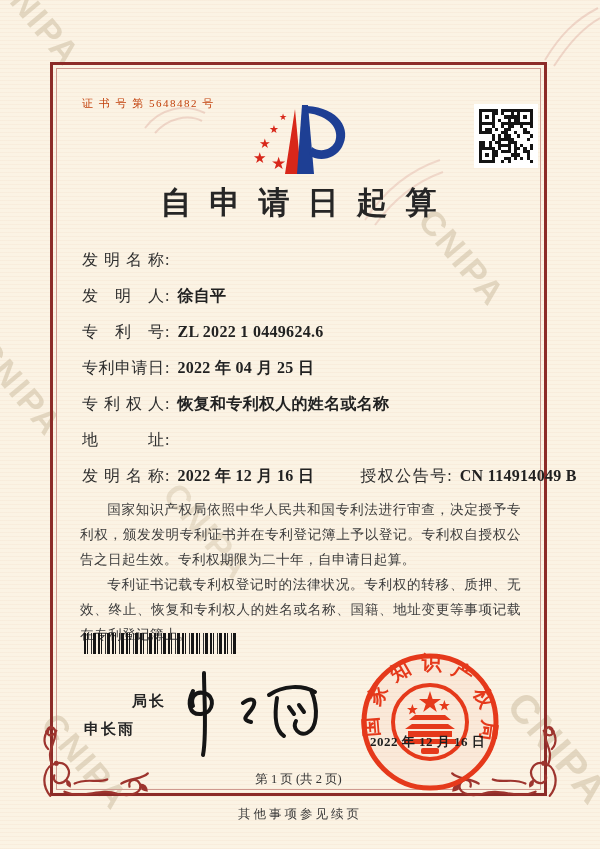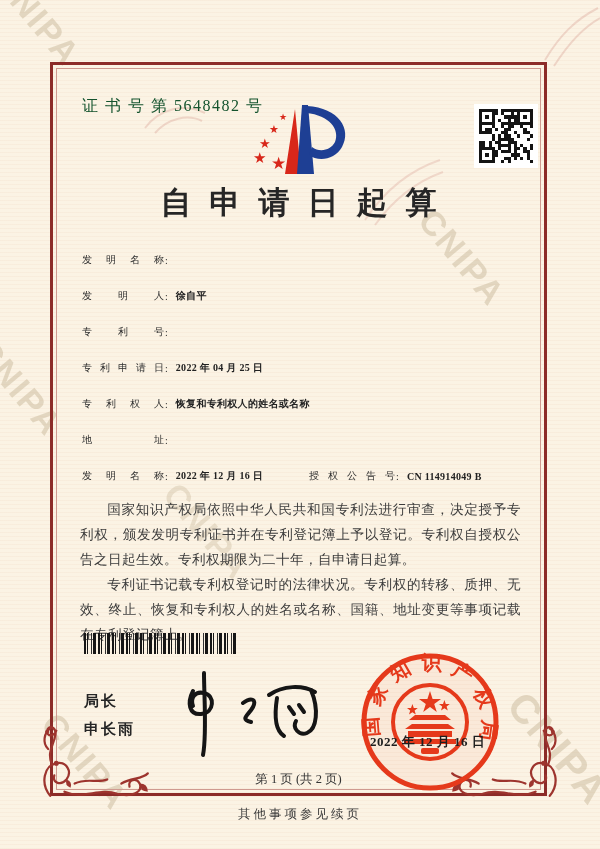--- a/index.html
+++ b/index.html
@@ -16,51 +16,51 @@
   .curl{position:absolute;pointer-events:none;opacity:.5;}
   
   .frame{position:absolute;left:50px;top:62px;width:497px;height:734px;
          border:3px solid #8c2b28;box-sizing:border-box;}
   .frame-inner{position:absolute;left:3px;top:3px;right:3px;bottom:3px;
                border:1px solid #cf9a90;}
   .flourish{position:absolute;width:122px;height:102px;}
   .flourish.left{left:38px;top:698px;}
   .flourish.right{left:440px;top:698px;transform:scaleX(-1);}
   
-  .cert-no{position:absolute;left:82px;top:96px;font-size:16px;letter-spacing:1.5px;color:#14532d;}
+  .cert-no{position:absolute;left:82px;top:96px;font-size:11px;letter-spacing:1.5px;color:#c2410c;}
   .logo{position:absolute;left:233px;top:101px;width:138px;height:78px;}
   .logo .star{position:absolute;color:#d8271a;line-height:1;}
   .qr{position:absolute;left:474px;top:104px;width:64px;height:64px;background:#fff;
       display:flex;align-items:center;justify-content:center;}
   #qr-grid{display:grid;grid-template-rows:repeat(17,1fr);grid-template-columns:repeat(17,1fr);
            width:54px;height:54px;background:#fff;}
   #qr-grid div{background:#141414;}
   .title{position:absolute;left:50px;top:182px;width:497px;text-align:center;
          font-size:31px;font-weight:700;letter-spacing:18px;text-indent:18px;color:#262626;}
   
-  .fields{position:absolute;left:82px;top:249px;width:438px;font-size:10px;}
+  .fields{position:absolute;left:82px;top:249px;width:438px;font-size:16px;}
   .f-row{height:22px;margin-bottom:14px;white-space:nowrap;display:flex;align-items:center;}
   .f-label{display:inline-block;width:82px;text-align:justify;text-align-last:justify;
            color:#2e2e2e;flex:0 0 82px;}
   .f-colon{margin:0 2px 0 1px;color:#2e2e2e;}
   .f-value{font-weight:700;color:#222;margin-left:6px;letter-spacing:0.3px;}
   .f-group2{margin-left:46px;display:flex;align-items:center;}
   
   .paras{position:absolute;left:80px;top:497px;width:441px;font-size:13.6px;
          line-height:25px;text-align:justify;color:#3c3c3c;letter-spacing:0.4px;}
   .paras p{margin:0;text-indent:2em;}
   
   .barcode{position:absolute;left:84px;top:633px;width:154px;height:21px;
     background:repeating-linear-gradient(90deg,#161616 0 2px,rgba(0,0,0,0) 2px 3px,
       #161616 3px 4px,rgba(0,0,0,0) 4px 7px,#303030 7px 8px,rgba(0,0,0,0) 8px 9px,
       #161616 9px 12px,rgba(0,0,0,0) 12px 14px);}
   
   .signer{position:absolute;left:84px;font-size:15px;font-weight:600;color:#262626;
           font-family:"Liberation Sans","DejaVu Sans",sans-serif;letter-spacing:2px;}
-  .signer.t{top:692px;} .signer.n{top:720px;}
+  .signer.t{top:692px;margin-left:48px;} .signer.n{top:720px;}
   .sig{position:absolute;left:163px;top:665px;width:165px;height:98px;}
   
   .seal{position:absolute;left:355px;top:647px;width:150px;height:150px;}
   .seal-date{position:absolute;left:370px;top:733px;width:132px;font-size:13px;
              font-weight:700;color:#1e1e1e;letter-spacing:0.5px;z-index:5;white-space:nowrap;}
   
   .page-info{position:absolute;left:50px;top:771px;width:497px;text-align:center;
              font-size:12.5px;color:#333;}
   .cont-note{position:absolute;left:0;top:806px;width:600px;text-align:center;
              font-size:12.5px;color:#3a3a3a;letter-spacing:3px;}
@@ -302,20 +302,21 @@
       <span class="f-colon">:</span>
   </div>
   <div class="f-row">
     <span class="f-label">发明人</span>
       <span class="f-colon">:</span>
     <span class="f-value">徐自平</span>
   </div>
   <div class="f-row">
     <span class="f-label">专利号</span>
       <span class="f-colon">:</span>
+    <span class="f-value">ZL 2022 1 0449624.6</span>
   </div>
   <div class="f-row">
     <span class="f-label">专利申请日</span>
       <span class="f-colon">:</span>
     <span class="f-value">2022 年 04 月 25 日</span>
   </div>
   <div class="f-row">
     <span class="f-label">专利权人</span>
       <span class="f-colon">:</span>
     <span class="f-value">恢复和专利权人的姓名或名称</span>

